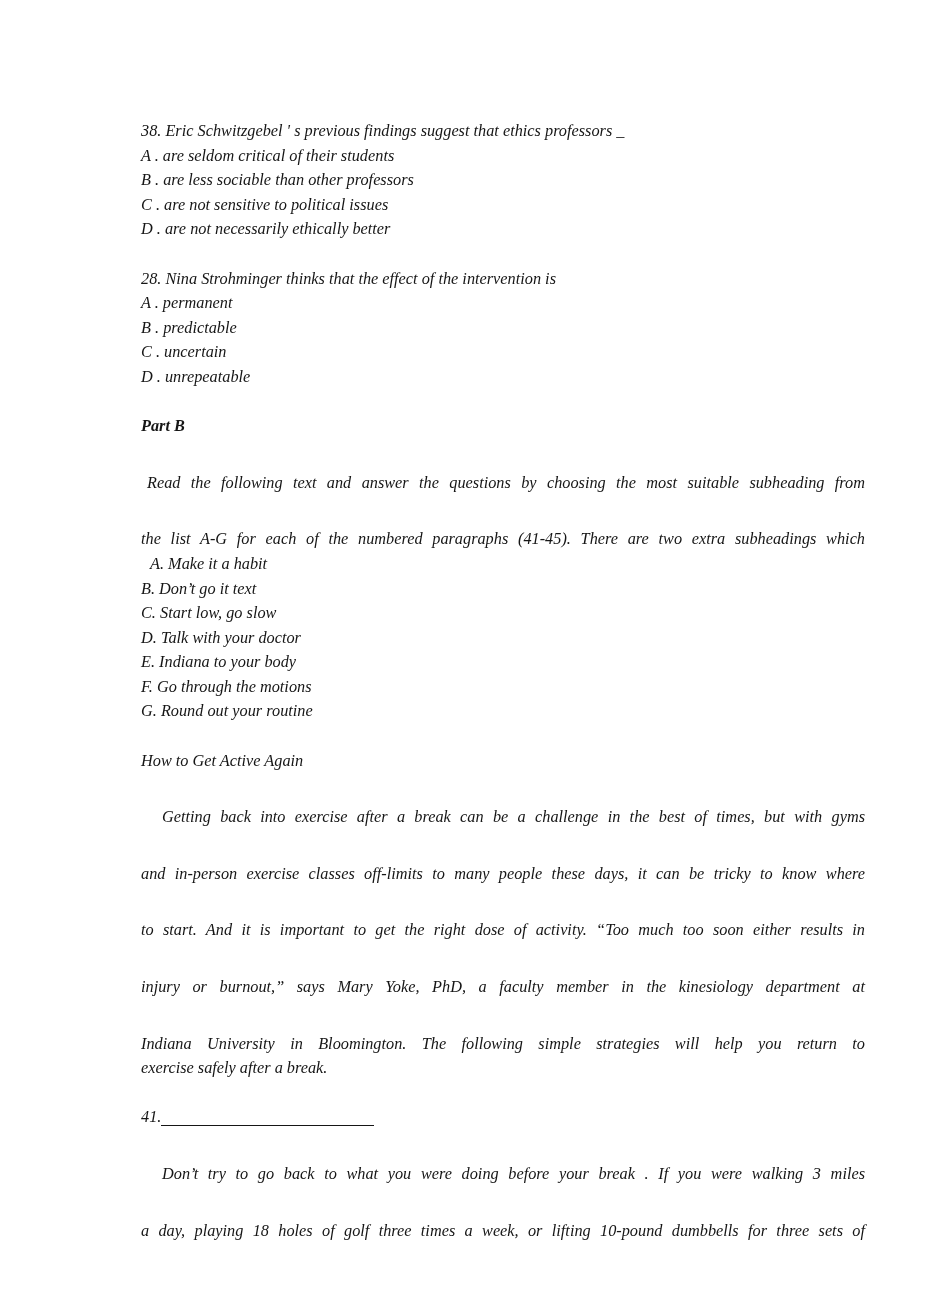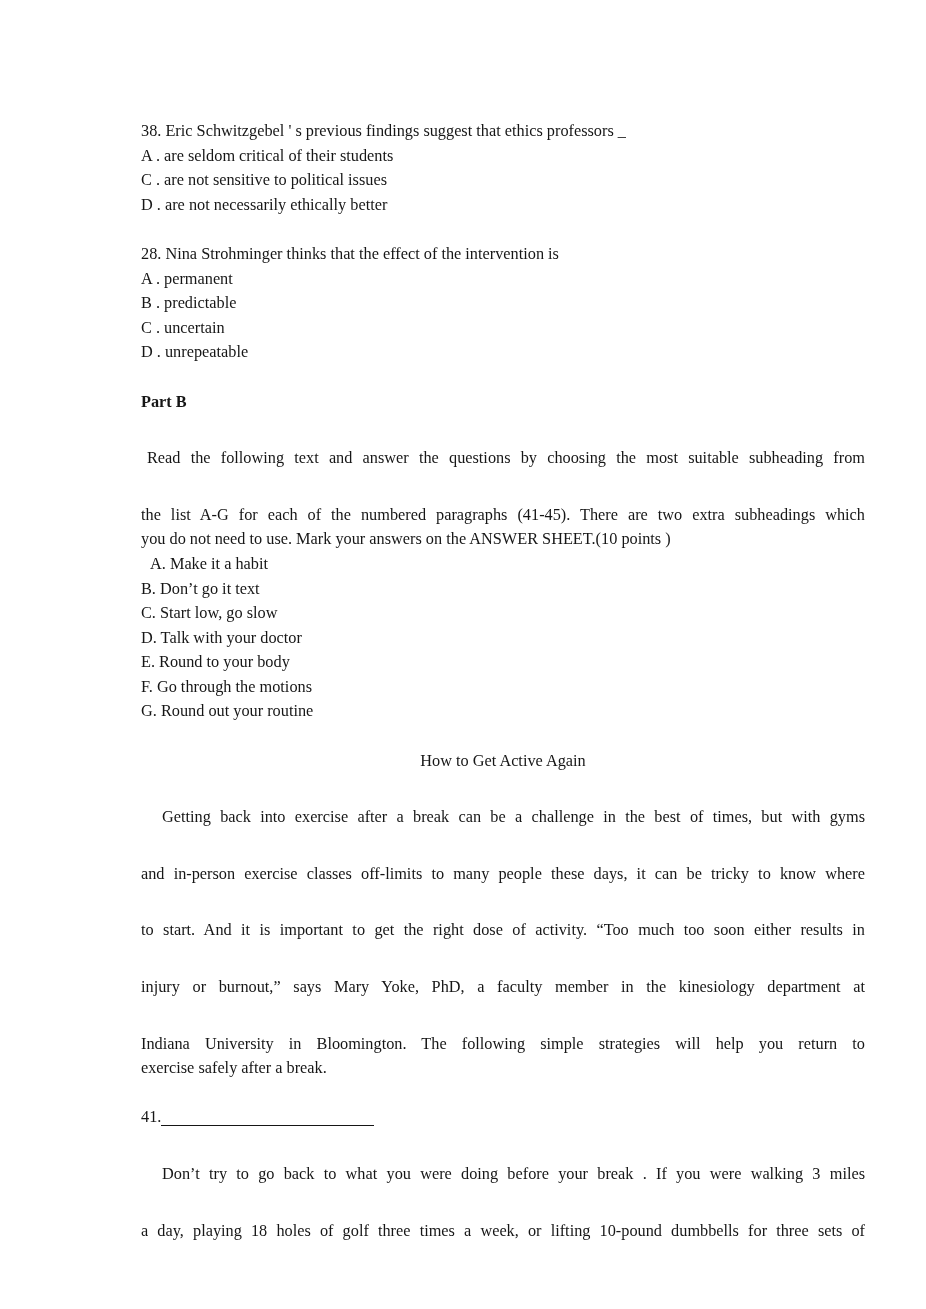--- a/index.html
+++ b/index.html
@@ -12,33 +12,34 @@
     width: 926px;
     height: 1309px;
     background: #ffffff;
     box-sizing: border-box;
     padding: 119px 61px 0 141px;
     font-family: "Liberation Serif", "DejaVu Serif", serif;
     font-size: 16.3px;
     line-height: 24.6px;
     color: #161616;
     overflow: hidden;
+    font-style: italic;
   }
   .line {
     margin: 0;
     padding: 0;
     min-height: 24.6px;
   }
   
   .gap-above { margin-top: 24.6px; }
 
   
   .j { text-align: justify; text-align-last: justify; margin-top: 32px; }
 
-  .center { text-align: center; }
+  .center { text-align: left; }
   .bold { font-weight: bold; }
 
   
   .ind-space  { padding-left: 6px;  }  
   .ind-list-a { padding-left: 9px;  }  
   .ind-opt-d  { padding-left: 11px; }  
   .ind-para   { padding-left: 21px; }  
 
   .blank-rule {
     display: inline-block;
@@ -49,47 +50,47 @@
   }
 </style>
 </head>
 <body>
 
 <div class="page">
 
   <div>
     <p class="line">38. Eric Schwitzgebel ' s previous findings suggest that ethics professors _</p>
     <p class="line">A . are seldom critical of their students</p>
+    <p class="line">B . are less sociable than other professors</p>
     <p class="line">C . are not sensitive to political issues</p>
     <p class="line">D . are not necessarily ethically better</p>
   </div>
 
   <div class="gap-above">
     <p class="line">28. Nina Strohminger thinks that the effect of the intervention is</p>
     <p class="line">A . permanent</p>
     <p class="line">B . predictable</p>
     <p class="line">C . uncertain</p>
     <p class="line">D . unrepeatable</p>
   </div>
 
 
   <p class="line bold gap-above">Part B</p>
 
   <div class="gap-above">
     <p class="line j ind-space">Read the following text and answer the questions by choosing the most suitable subheading from</p>
     <p class="line j">the list A-G for each of the numbered paragraphs (41-45). There are two extra subheadings which</p>
-    <p class="line">you do not need to use. Mark your answers on the ANSWER SHEET.(10 points )</p>
   </div>
 
   <div>
     <p class="line ind-list-a">A. Make it a habit</p>
     <p class="line">B. Don’t go it text</p>
     <p class="line">C. Start low, go slow</p>
     <p class="line">D. Talk with your doctor</p>
-    <p class="line">E. Round to your body</p>
+    <p class="line">E. Indiana to your body</p>
     <p class="line">F. Go through the motions</p>
     <p class="line">G. Round out your routine</p>
   </div>
 
   <p class="line center gap-above">How to Get Active Again</p>
 
   <div>
     <p class="line j ind-para">Getting back into exercise after a break can be a challenge in the best of times, but with gyms</p>
     <p class="line j">and in-person exercise classes off-limits to many people these days, it can be tricky to know where</p>
     <p class="line j">to start. And it is important to get the right dose of activity. “Too much too soon either results in</p>

